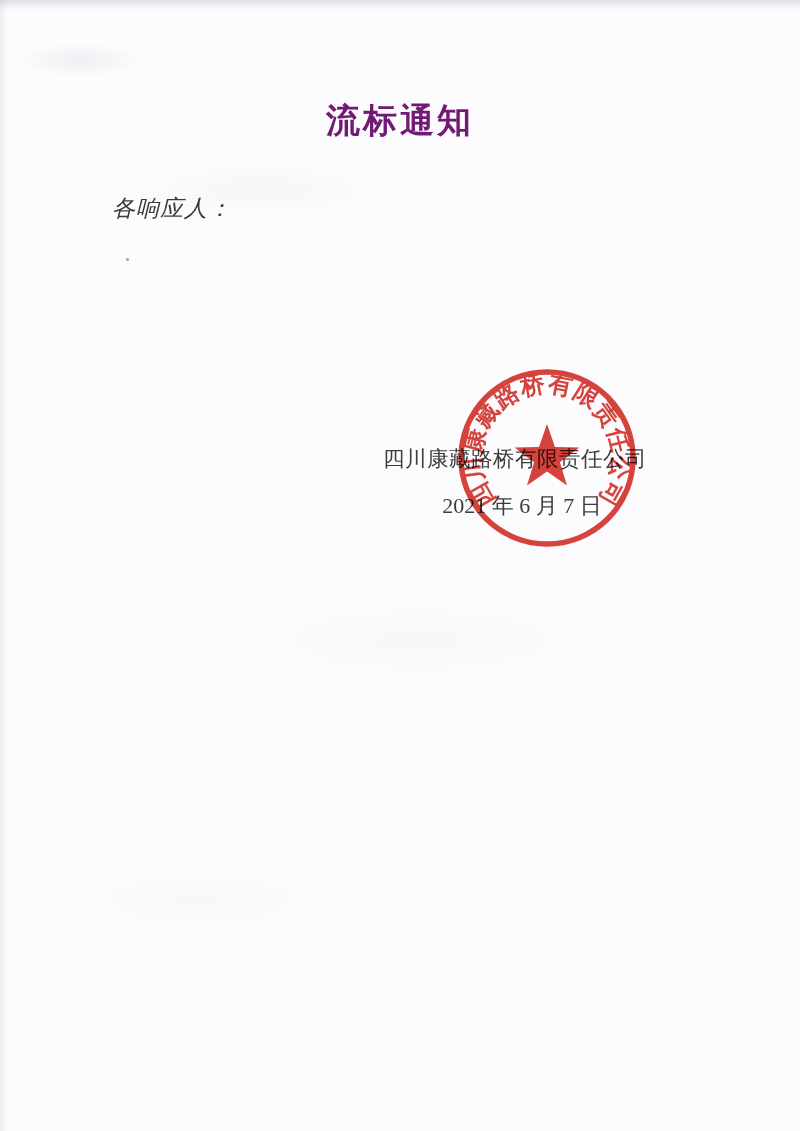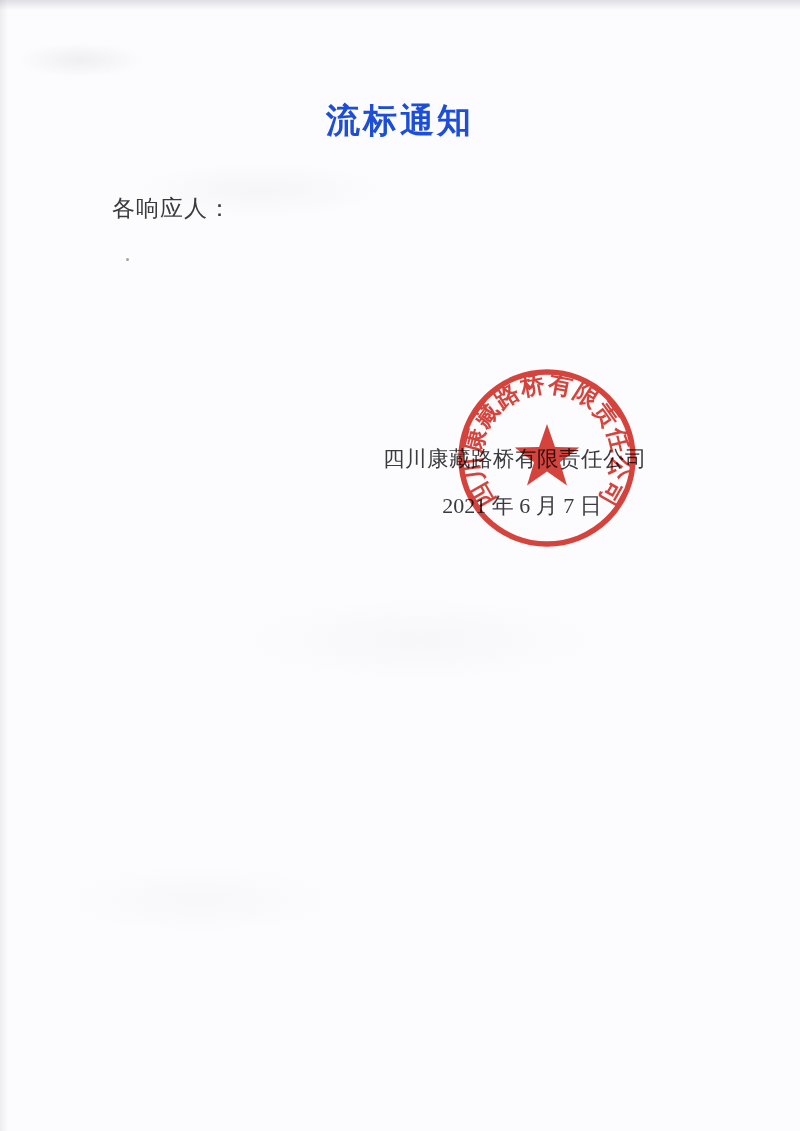--- a/index.html
+++ b/index.html
@@ -34,34 +34,35 @@
   .doc-title {
     position: absolute;
     top: 98px;
     left: 0;
     width: 100%;
     text-align: center;
     font-family: "Liberation Sans", "DejaVu Sans", sans-serif;
     font-weight: 700;
     font-size: 34px;
     letter-spacing: 3px;
-    color: #1d4ed8;
+    color: #701a75;
   }
   .content {
     position: absolute;
     left: 112px;
     top: 188px;
     width: 600px;
     font-size: 23px;
     line-height: 41.5px;
     color: #3b3b3d;
   }
   .salutation {
     margin-bottom: 6px;
     letter-spacing: 1px;
+    font-style: italic;
   }
   .body-paragraph {
     text-indent: 2em;
     text-align: justify;
     letter-spacing: 0.5px;
   }
   .artifact-dot {
     position: absolute;
     left: 126px;
     top: 258px;

